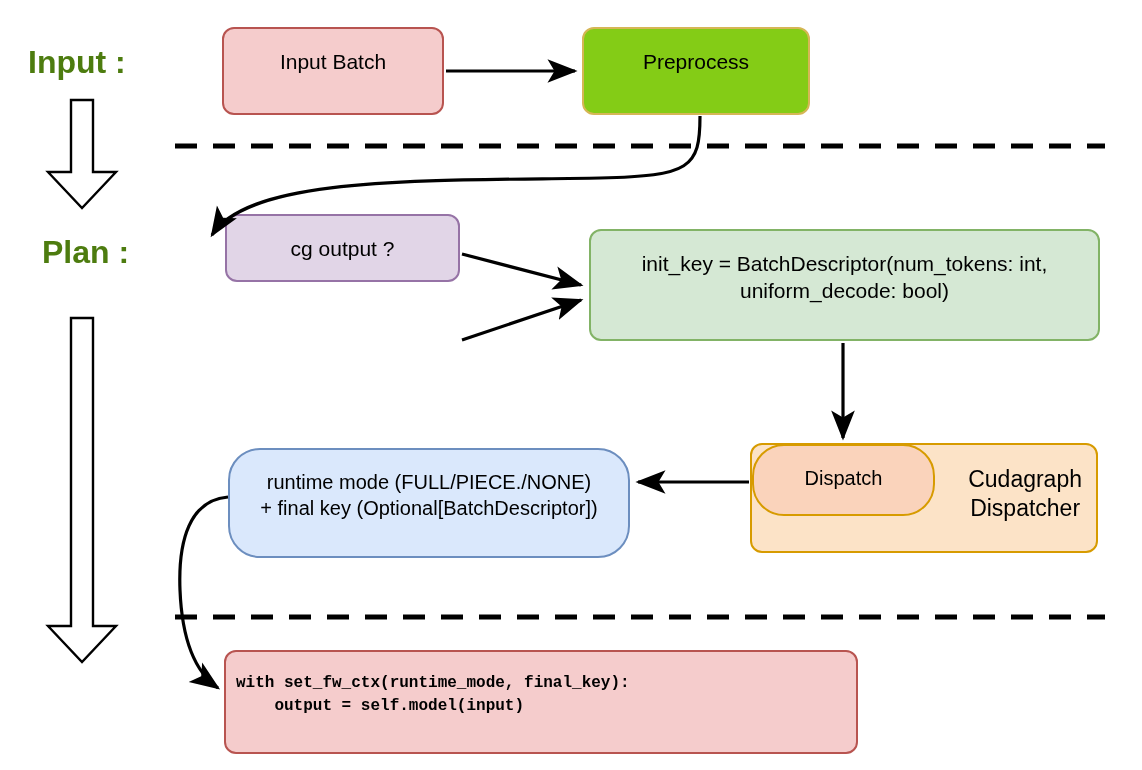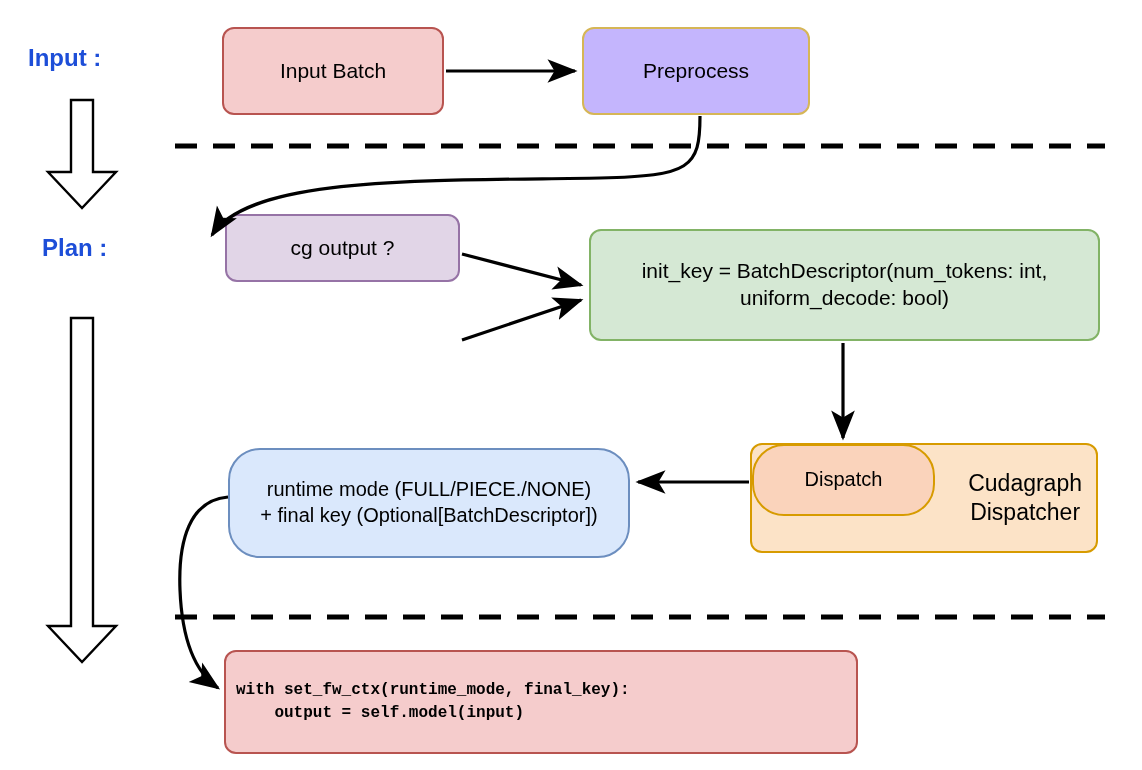--- a/index.html
+++ b/index.html
@@ -1,28 +1,28 @@
 <!DOCTYPE html>
 <html><head>
 <meta charset="utf-8">
 <style>
   html,body{margin:0;padding:0;background:#ffffff;}
   body{width:1142px;height:770px;font-family:"Liberation Sans",sans-serif;-webkit-font-smoothing:antialiased;}
   #stage{position:relative;width:1142px;height:770px;overflow:hidden;background:#fff;}
   svg.layer{position:absolute;left:0;top:0;width:1142px;height:770px;pointer-events:none;}
 
   .stage-label{
-    position:absolute;font-weight:bold;font-size:24px;color:#1d4ed8;
+    position:absolute;font-weight:bold;font-size:32px;color:#4d7c0f;
     font-family:"Liberation Sans",sans-serif;white-space:nowrap;letter-spacing:0px;
   }
 
   .node{
-    position:absolute;box-sizing:border-box;display:flex;align-items:center;justify-content:center;
+    position:absolute;box-sizing:border-box;display:flex;justify-content:center;
     text-align:center;border-radius:12px;border-width:2px;border-style:solid;
-    font-size:21px;color:#000;line-height:1.28;padding:4px 10px;
+    font-size:21px;color:#000;line-height:1.28;padding:20px 10px;
     font-family:"Liberation Sans",sans-serif;
   }
   .node.code{
     font-family:"Liberation Mono",monospace;font-size:16px;
     justify-content:flex-start;text-align:left;white-space:pre;line-height:1.45;padding-left:10px;font-weight:bold;
   }
   .node.small{font-size:20px;border-radius:32px;}
   .node .inner{width:100%;}
 </style>
 </head>
@@ -30,21 +30,21 @@
 
 <div id="stage">
 
   <div class="stage-label" style="left:28px;top:44px;">Input :</div>
   <div class="stage-label" style="left:42px;top:234px;">Plan :</div>
 
   <div class="node" style="left:222px;top:27px;width:222px;height:88px;background:#f5cccc;border-color:#b85450;">
     <span class="inner">Input Batch</span>
   </div>
 
-  <div class="node" style="left:582px;top:27px;width:228px;height:88px;background:#c4b5fd;border-color:#d6b656;">
+  <div class="node" style="left:582px;top:27px;width:228px;height:88px;background:#84cc16;border-color:#d6b656;">
     <span class="inner">Preprocess</span>
   </div>
 
   <div class="node" style="left:225px;top:214px;width:235px;height:68px;background:#e1d5e7;border-color:#9673a6;">
     <span class="inner">cg output ?</span>
   </div>
 
 
   <div class="node" style="left:750px;top:443px;width:348px;height:110px;background:#fce3c7;border-color:#d79b00;justify-content:flex-end;padding-right:14px;">
     <span class="inner" style="white-space:pre-line;width:auto;text-align:center;font-size:23px;">Cudagraph

